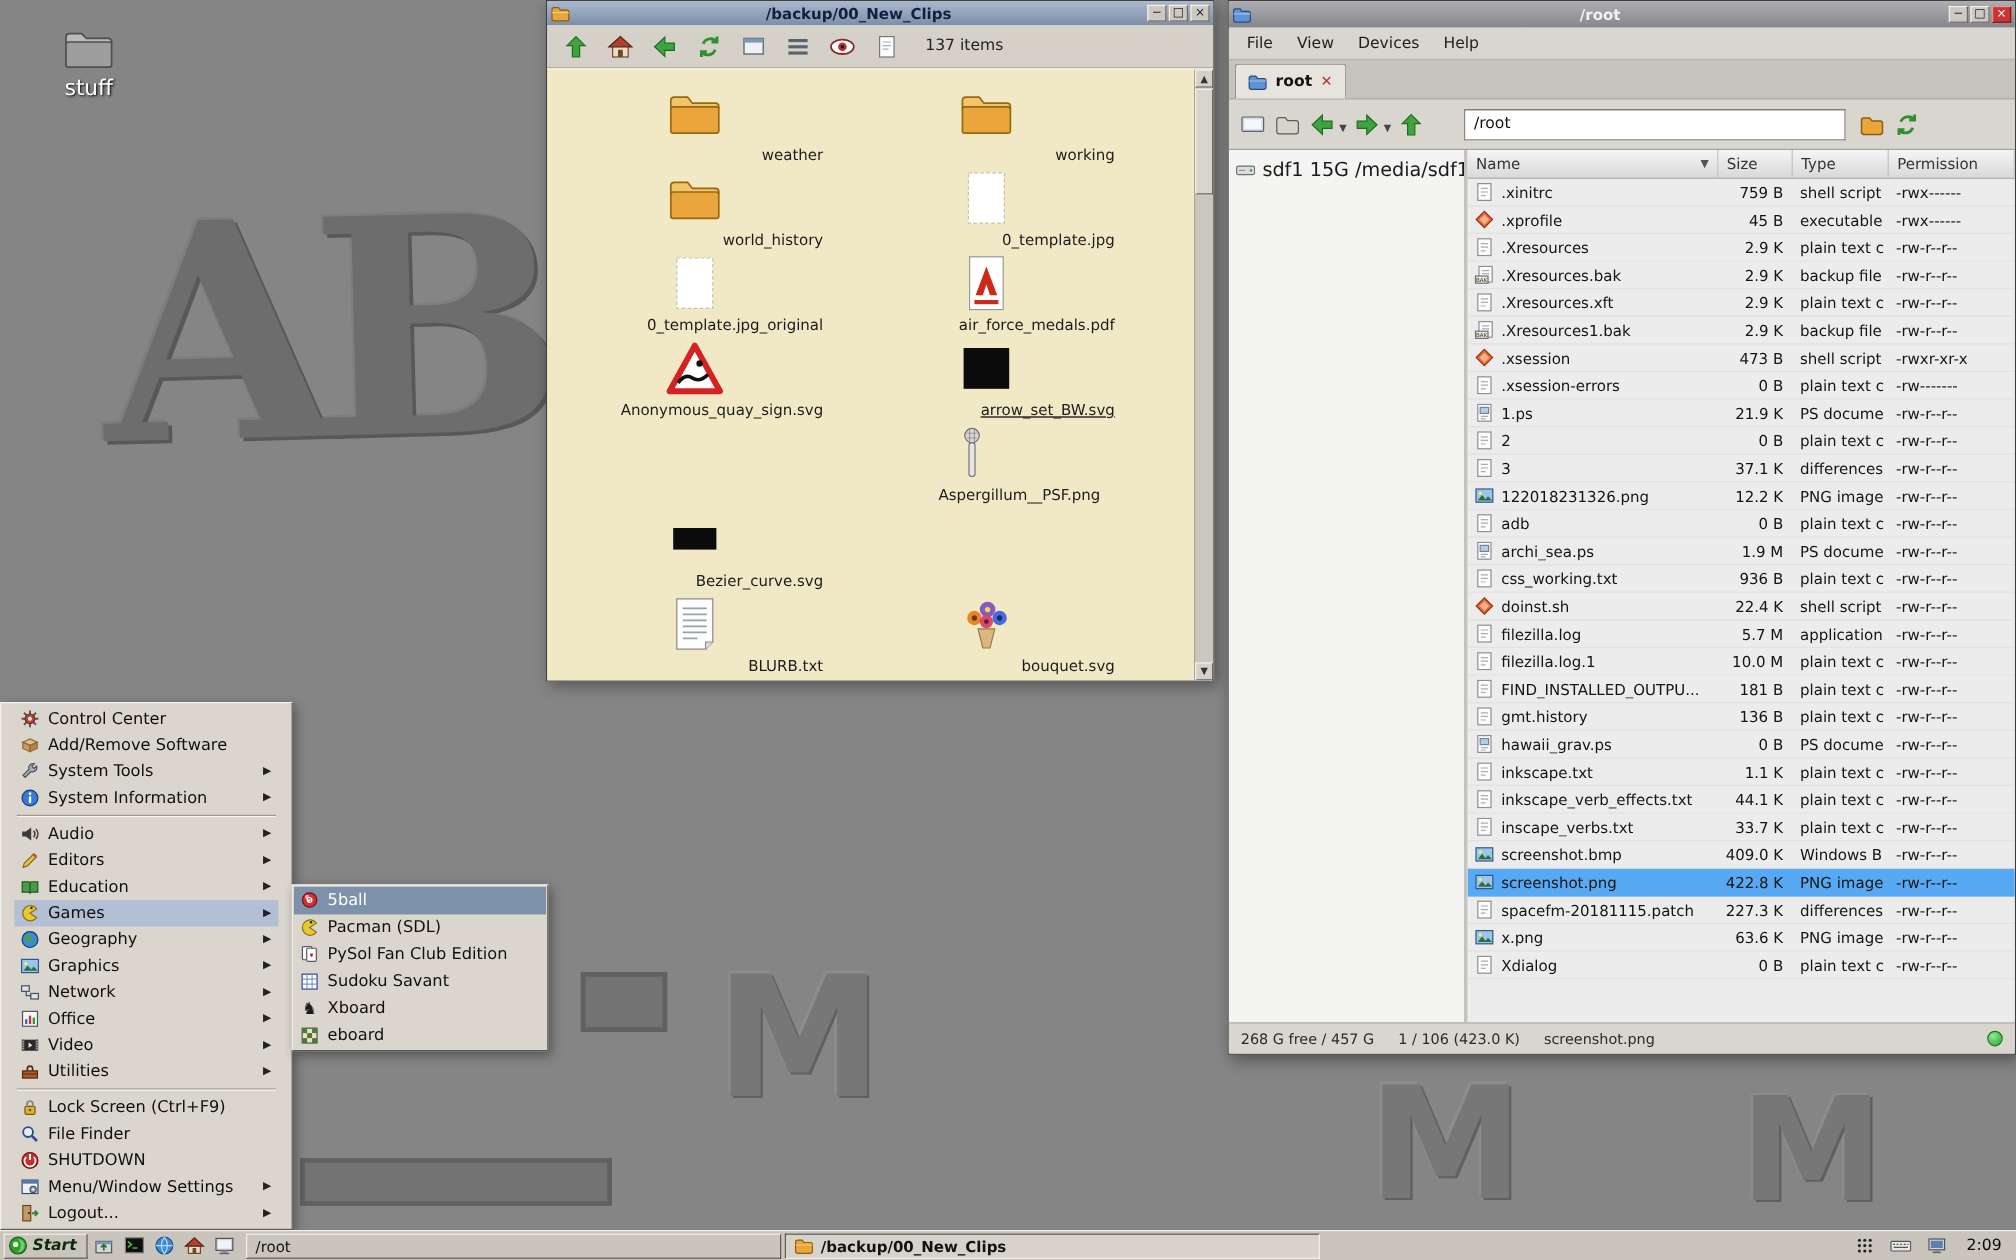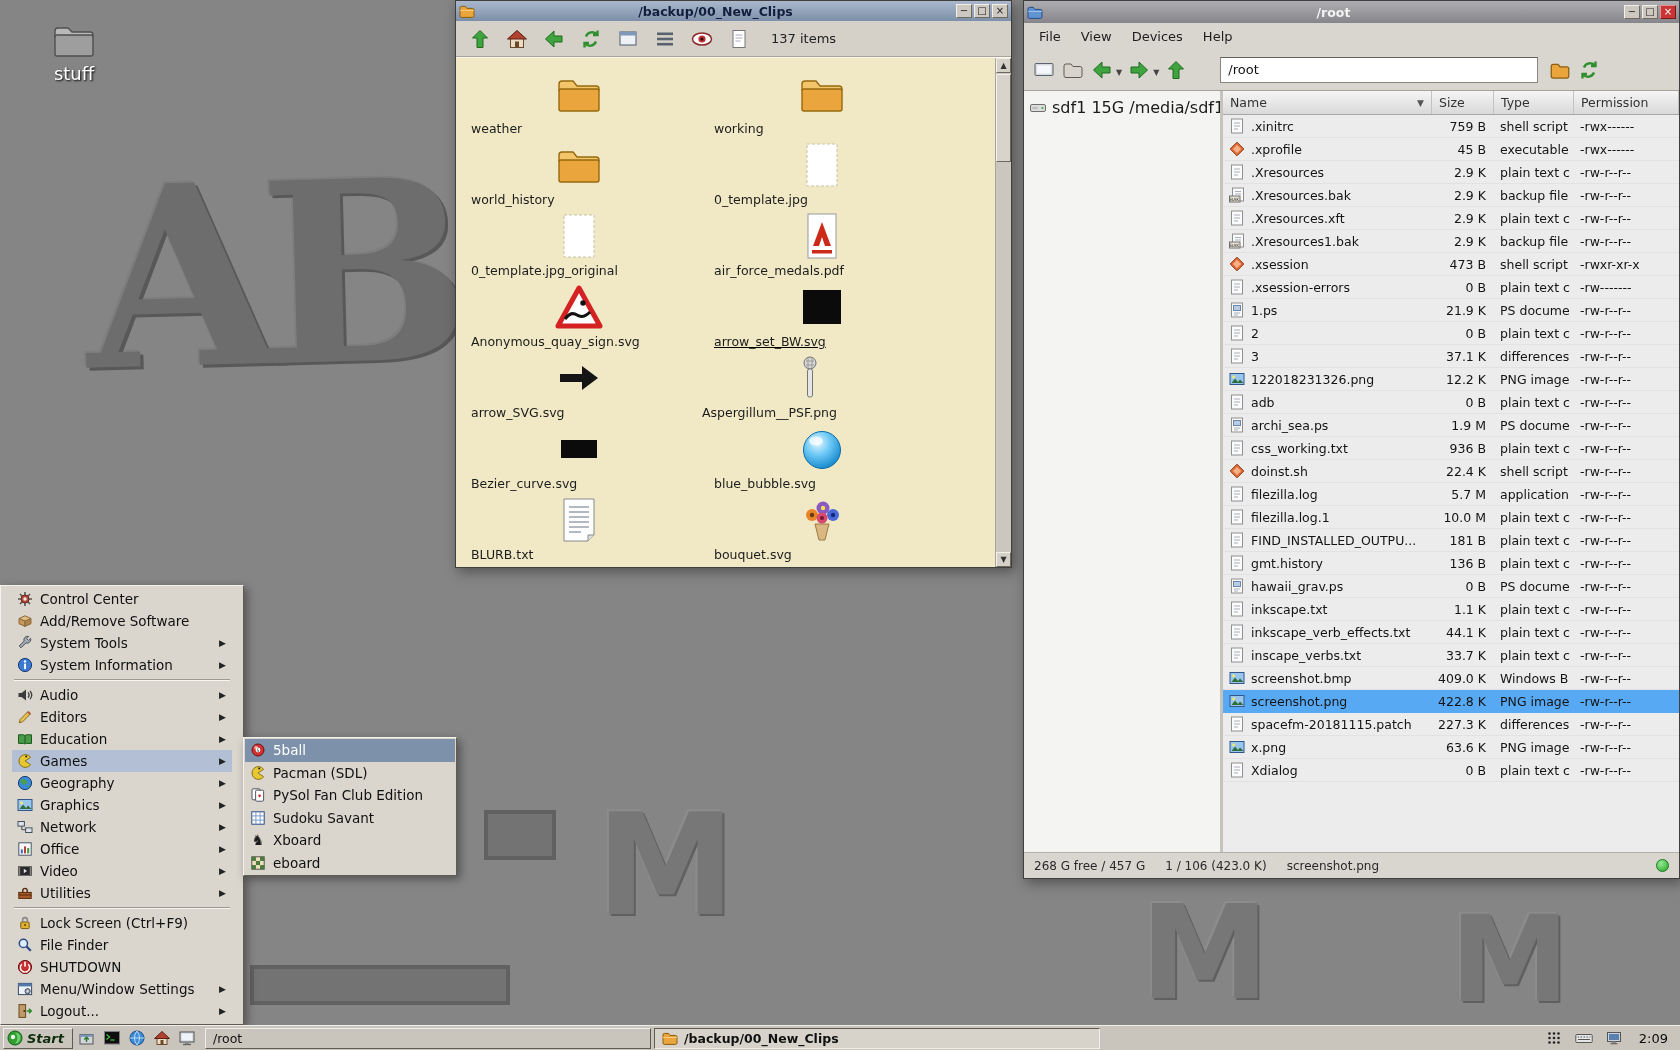--- a/index.html
+++ b/index.html
@@ -27,21 +27,21 @@
 .win-backup{left:455px;top:0;width:557px;height:568px;background:#d5d1c9}
 .win-backup .titlebar{height:20px;background:linear-gradient(#aab8cc,#7d8fa9);color:#131f3d}
 .bk-toolbar{height:36px;background:#d5d1c9;border-bottom:1px solid #a9a59d;display:flex;align-items:center;padding:0 12px;flex:0 0 auto}
 .tools-b{display:flex;align-items:center;gap:13px}
 .tools-r{display:flex;align-items:center;gap:5px}
 .tool-btn{width:24px;height:24px;display:flex;align-items:center;justify-content:center}
 .caret{font-size:8px;color:#444;margin:6px 0 0 -3px}
 .bk-count{font-size:13px;color:#222;margin-left:20px}
 .bk-content{flex:1;position:relative;background:#f1e9c6;overflow:hidden;border-top:1px solid #fbf7ec}
 .bk-grid{position:absolute;inset:0 16px 0 0}
-.fm-item{position:absolute;width:215px;text-align:left}
+.fm-item{position:absolute;width:215px;text-align:right}
 .fm-icon{height:48px;display:flex;align-items:flex-end;justify-content:center}
 .fm-label{font-size:12.5px;color:#1c1c1c;margin-top:3px;white-space:nowrap}
 .bk-scroll{position:absolute;top:0;right:0;bottom:0;width:16px;background:#cbc7bf;border-left:1px solid #a9a59d}
 .sc-btn{position:absolute;left:0;width:15px;height:15px;background:#d5d1c9;border:1px solid;border-color:#f2f0ea #6e6a62 #6e6a62 #f2f0ea;font-size:8px;display:flex;align-items:center;justify-content:center;color:#333}
 .sc-thumb{position:absolute;left:0;top:16px;width:15px;height:88px;background:#d8d4cc;border:1px solid;border-color:#f2f0ea #6e6a62 #6e6a62 #f2f0ea}
 
 .win-root{left:1023px;top:0;width:657px;height:879px;background:#d9d5cf}
 .win-root .titlebar{height:22px;background:linear-gradient(#aeaeb2,#85858b);color:#f2f2f2}
 .rt-menubar{height:26px;background:#d9d5cf;display:flex;align-items:center;padding:0 6px;gap:2px;flex:0 0 auto}
 .menu-label{font-size:13px;color:#1d1d1d;padding:3px 9px}
@@ -254,61 +254,37 @@
             <div class="fm-label">Anonymous_quay_sign.svg</div>
           </div>
           <div class="fm-item" style="left: 258px; top: 225px; text-decoration: underline;">
             <div class="fm-icon">
               <svg width="48" height="48" viewBox="0 0 48 48">
                 <rect x="5" y="7" width="38" height="34" fill="#0b0b0b"></rect>
               </svg>
             </div>
             <div class="fm-label">arrow_set_BW.svg</div>
           </div>
-          <div class="fm-item" style="left: 15px; top: 296px;">
-            <div class="fm-icon">
-              <svg width="48" height="48" viewBox="0 0 48 48">
-                <path d="M5 20h22v-8l16 12-16 12v-8H5z" fill="#151515"></path>
-              </svg>
-            </div>
-            <div class="fm-label">arrow_SVG.svg</div>
-          </div>
           <div class="fm-item" style="left: 246px; top: 296px;">
             <div class="fm-icon">
               <svg width="48" height="48" viewBox="0 0 48 48">
                 <circle cx="24" cy="9" r="6" fill="#d6d6d6" stroke="#6f6f6f"></circle>
                 <path d="M20 7h8M20 11h8M22 4v10M26 4v10" stroke="#969696" stroke-width="0.9"></path>
                 <rect x="21.5" y="15" width="5" height="28" rx="2" fill="#e6e6e6" stroke="#777"></rect>
               </svg>
             </div>
             <div class="fm-label">Aspergillum__PSF.png</div>
           </div>
           <div class="fm-item" style="left: 15px; top: 367px;">
             <div class="fm-icon">
               <svg width="48" height="48" viewBox="0 0 48 48">
                 <rect x="6" y="15" width="36" height="18" fill="#0b0b0b"></rect>
               </svg>
             </div>
             <div class="fm-label">Bezier_curve.svg</div>
-          </div>
-          <div class="fm-item" style="left: 258px; top: 367px;">
-            <div class="fm-icon">
-              <svg width="48" height="48" viewBox="0 0 48 48">
-                <defs>
-                  <radialGradient id="gbub" cx="38%" cy="30%" r="75%">
-                    <stop offset="0" stop-color="#e4f6ff"></stop>
-                    <stop offset="0.45" stop-color="#6ec9f5"></stop>
-                    <stop offset="1" stop-color="#0f85cb"></stop>
-                  </radialGradient>
-                </defs>
-                <circle cx="24" cy="25" r="18.5" fill="url(#gbub)" stroke="#0d6ca8"></circle>
-                <ellipse cx="18" cy="16" rx="7" ry="4.5" fill="#fff" opacity="0.7"></ellipse>
-              </svg>
-            </div>
-            <div class="fm-label">blue_bubble.svg</div>
           </div>
           <div class="fm-item" style="left: 15px; top: 438px;">
             <div class="fm-icon">
               <svg width="48" height="48" viewBox="0 0 48 48">
                 <path d="M9 3h30v36l-6 6H9z" fill="#fdfdfd" stroke="#8a8a8a"></path>
                 <path d="M33 45v-6h6" fill="#e0e0e0" stroke="#8a8a8a"></path>
                 <path d="M14 11h20M14 16h20M14 21h20M14 26h20M14 31h20M14 36h12" stroke="#9aa2ac" stroke-width="1.6"></path>
               </svg>
             </div>
             <div class="fm-label">BLURB.txt</div>
@@ -352,20 +328,32 @@
           <div class="tb-btn">□</div>
           <div class="tb-btn close-red">×</div>
         </span>
     </div>
     <div class="rt-menubar">
       <span class="menu-label">File</span>
       <span class="menu-label">View</span>
       <span class="menu-label">Devices</span>
       <span class="menu-label">Help</span>
     </div>
+    <div class="rt-tabbar">
+      <div class="rt-tab">
+        <span class="ticon">
+            <svg width="16" height="16" viewBox="0 0 16 16">
+              <path d="M1 5q0-1.6 1.6-1.6h3.8l1.6 2h5.4q1.6 0 1.6 1.6v5.8q0 1.6-1.6 1.6H2.6q-1.6 0-1.6-1.6z" fill="#5f93d2" stroke="#2a4a85"></path>
+              <path d="M1 7.5h14" stroke="#9cc0ea"></path>
+            </svg>
+          </span>
+        <span>root</span>
+        <span class="tab-close">✕</span>
+      </div>
+    </div>
     <div class="rt-toolbar">
       <span class="tools-r">
           <div class="tool-btn">
             <svg width="22" height="22" viewBox="0 0 22 22">
               <rect x="2" y="4.5" width="18" height="12" rx="1" fill="#d7dbe0" stroke="#59636f"></rect>
               <rect x="4" y="6.5" width="14" height="8" fill="#f5f8fb"></rect>
             </svg>
           </div>
           <div class="tool-btn">
             <svg width="22" height="22" viewBox="0 0 22 22">

